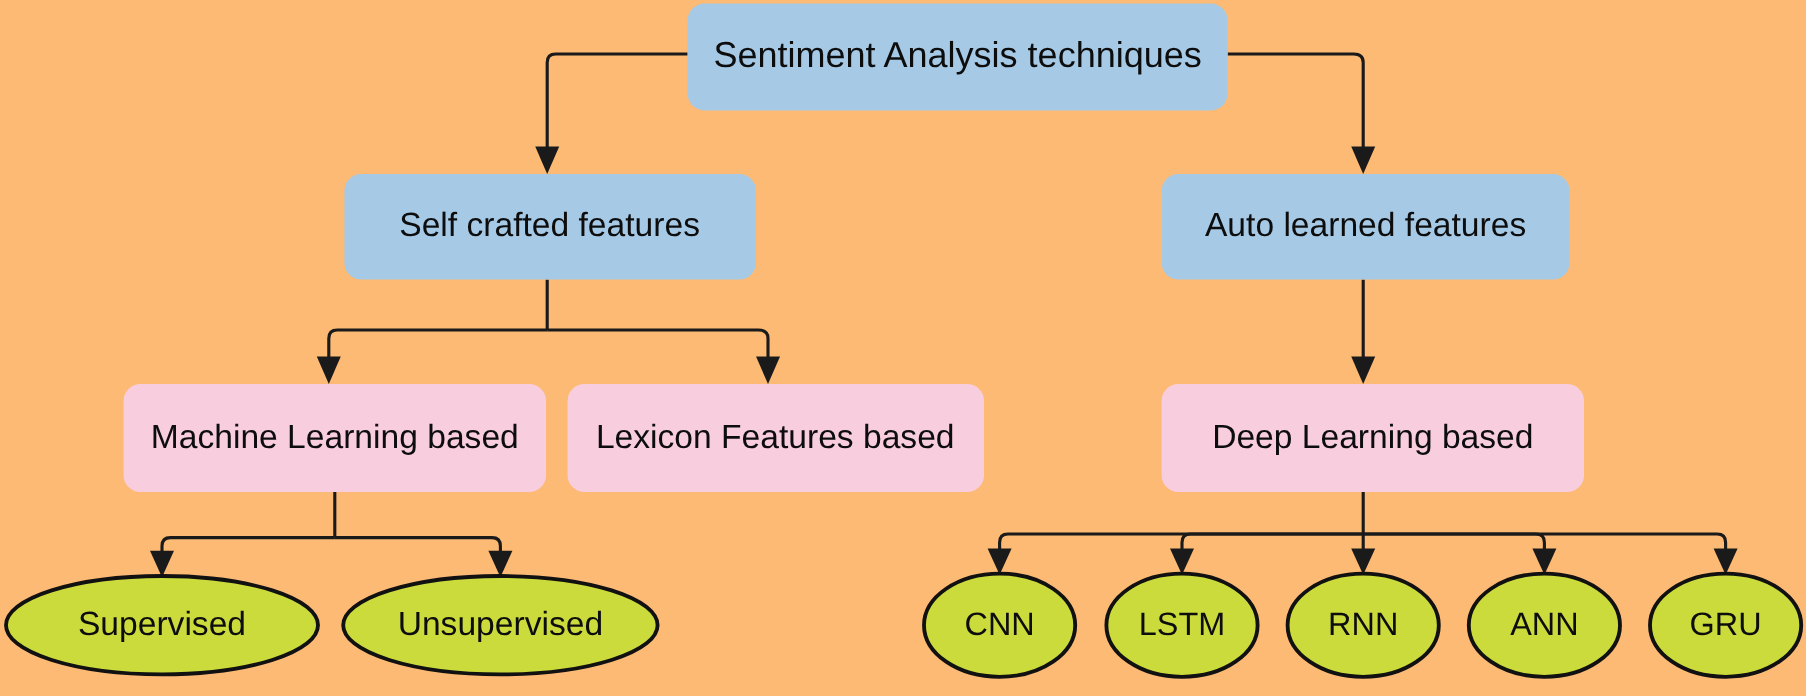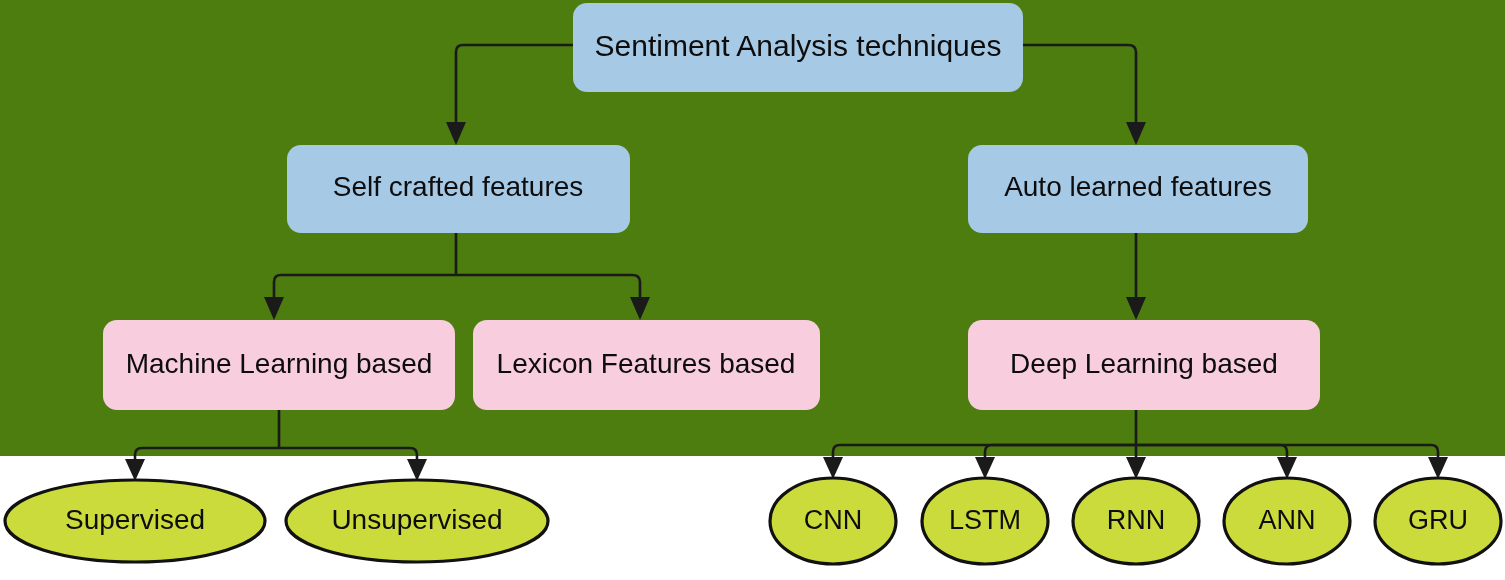--- a/index.html
+++ b/index.html
@@ -10,22 +10,22 @@
   }
   body {
     width: 1505px;
     height: 580px;
     font-family: "Liberation Sans", sans-serif;
     overflow: hidden;
   }
   #diagram-root {
     position: relative;
     width: 1505px;
-    height: 456px;
-    background: #4d7c0f;
+    height: 580px;
+    background: #fdba74;
     text-align: right;
   }
   svg#flowchart {
     display: block;
     width: 1505px;
     height: 580px;
   }
   .node-box {
     stroke: none;
   }

